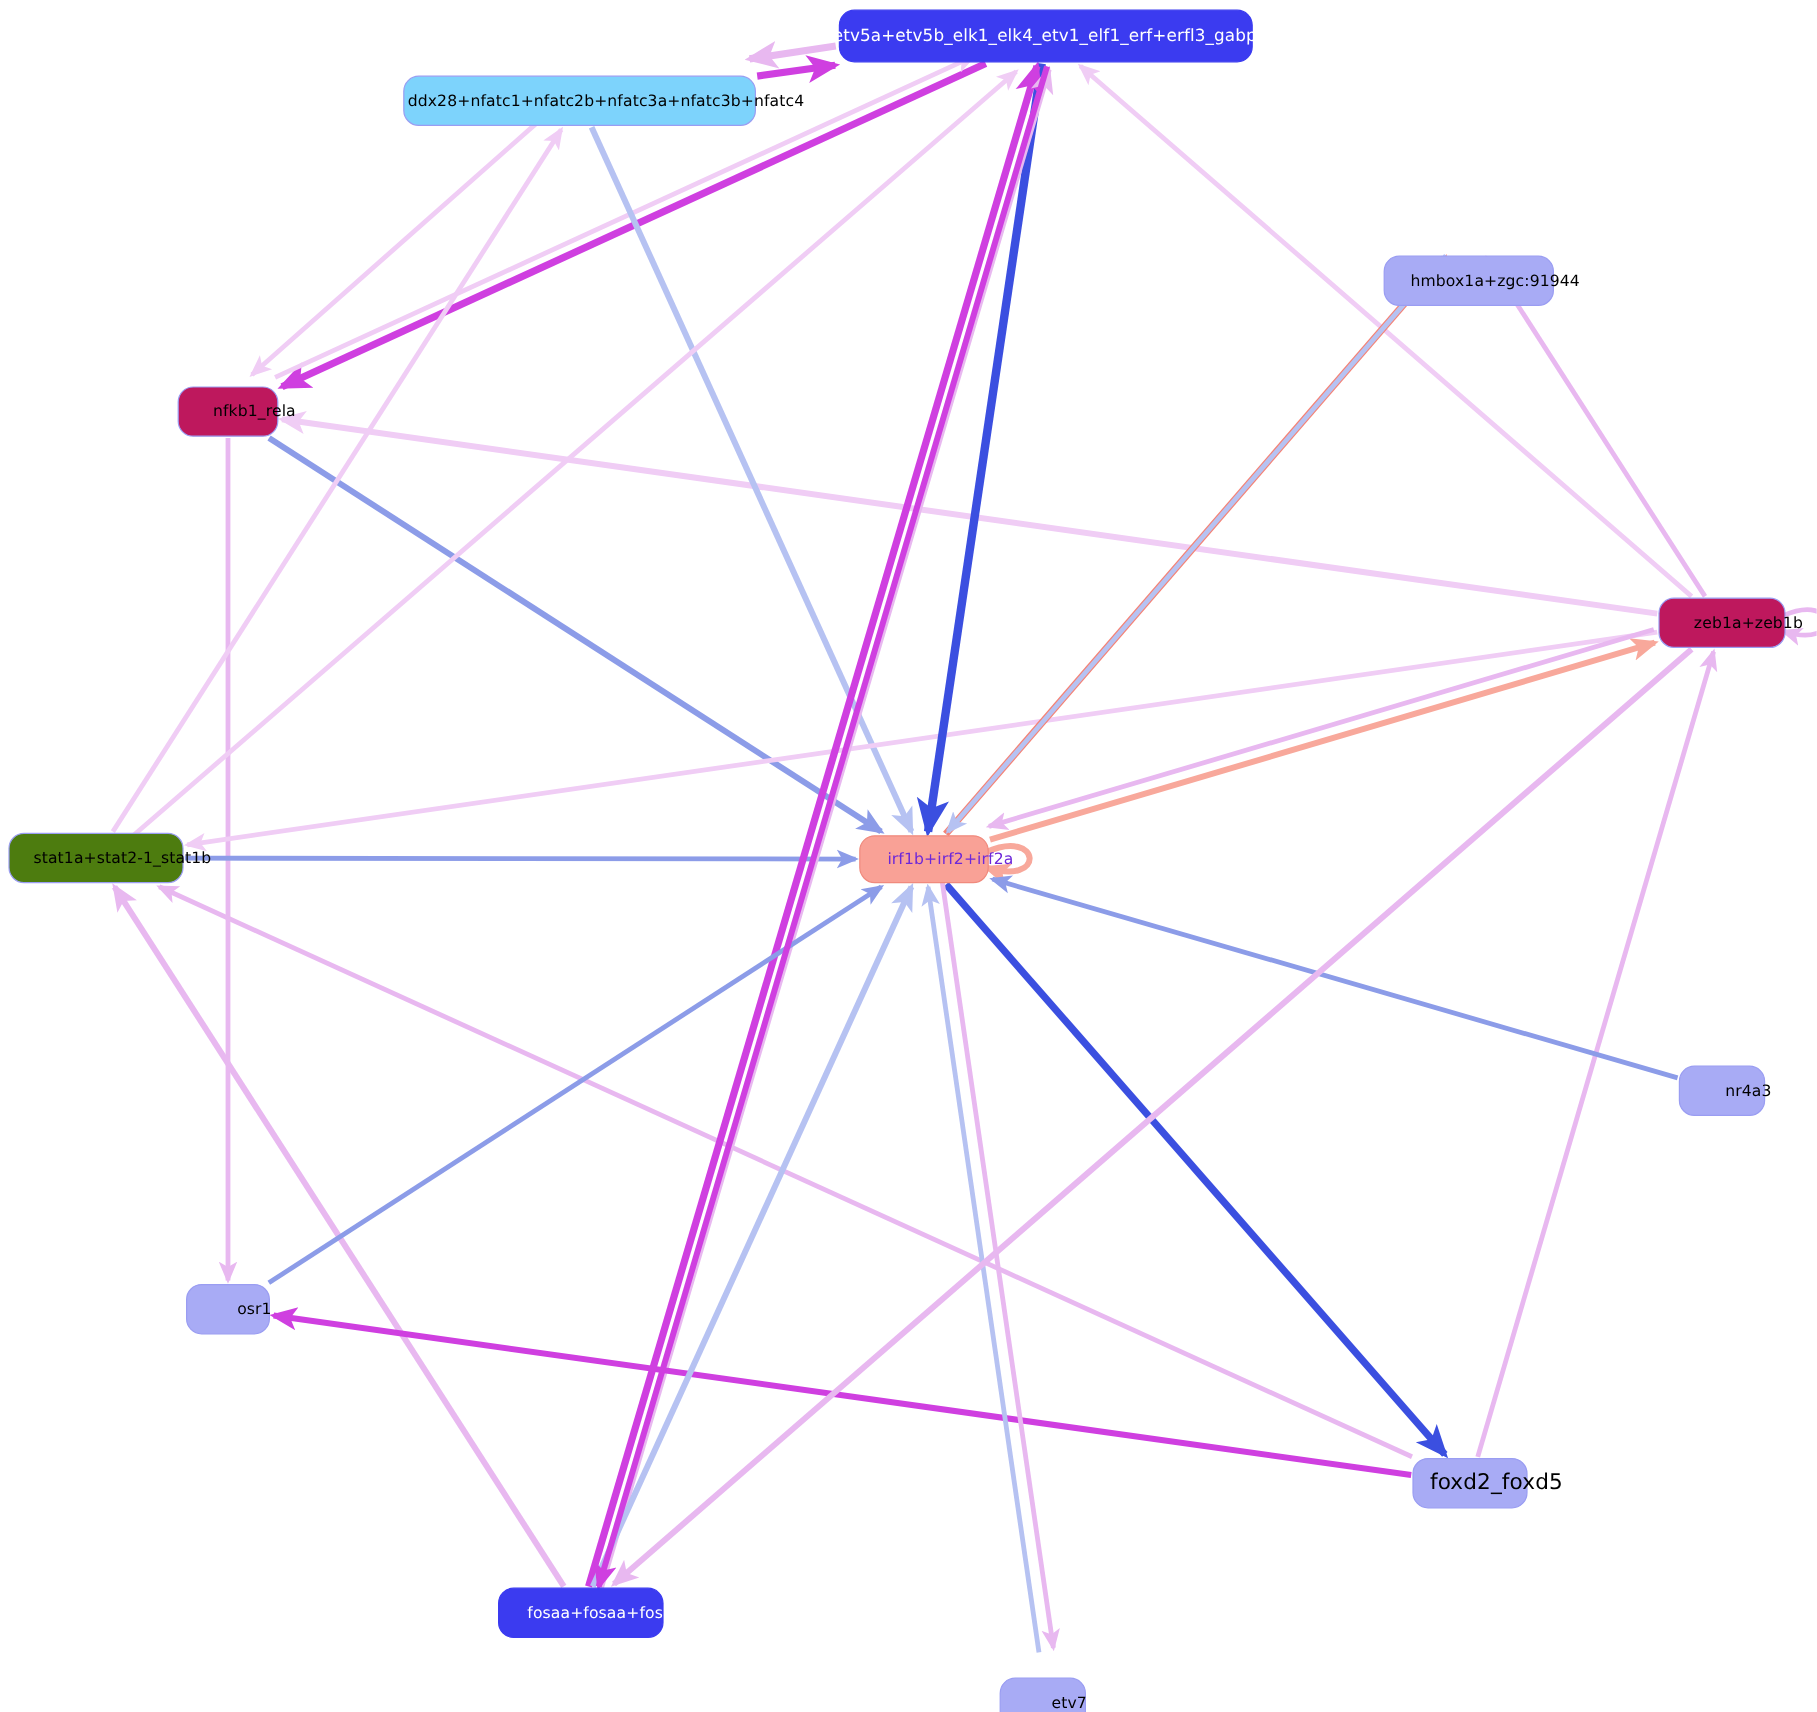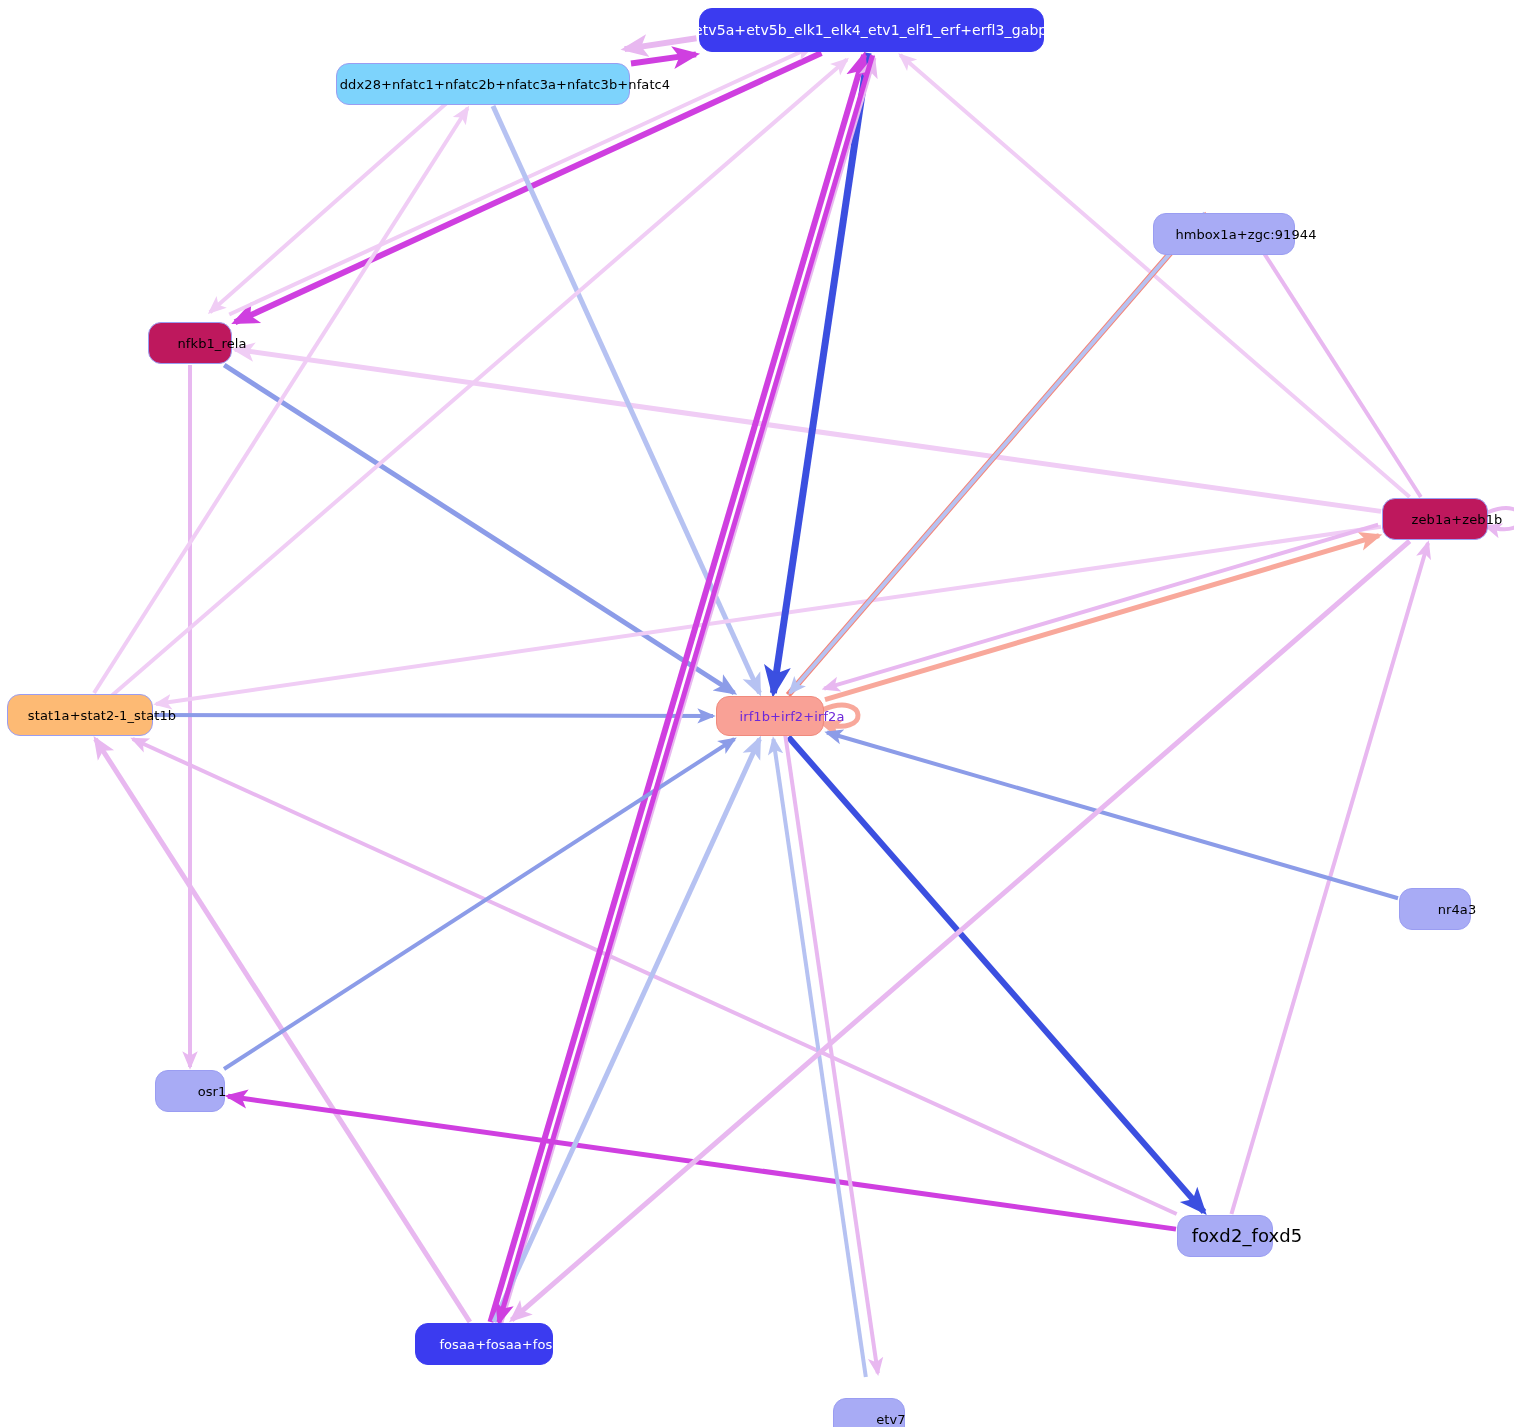--- a/index.html
+++ b/index.html
@@ -282,21 +282,21 @@
       </div>
       <div class="node" style="left: 1153px; top: 170px; width: 142px; height: 42px; background: rgb(168, 171, 245); border: 1px solid rgb(154, 157, 242); color: rgb(0, 0, 0); font-size: 13px; margin-top: 43px;">
         <span class="node-label">hmbox1a+zgc:91944</span>
       </div>
       <div class="node" style="left: 148px; top: 322px; width: 84px; height: 42px; background: #be185d; border: 1px solid rgb(154, 157, 242); color: rgb(0, 0, 0); font-size: 13px;">
         <span class="node-label">nfkb1_rela</span>
       </div>
       <div class="node" style="left: 1382px; top: 498px; width: 106px; height: 42px; background: #be185d; border: 1px solid rgb(154, 157, 242); color: rgb(0, 0, 0); font-size: 13px;">
         <span class="node-label">zeb1a+zeb1b</span>
       </div>
-      <div class="node" style="left: 7px; top: 694px; width: 146px; height: 42px; background: #fdba74; border: 1px solid rgb(154, 157, 242); color: rgb(0, 0, 0); font-size: 13px;">
+      <div class="node" style="left: 7px; top: 694px; width: 146px; height: 42px; background: #4d7c0f; border: 1px solid rgb(154, 157, 242); color: rgb(0, 0, 0); font-size: 13px;">
         <span class="node-label">stat1a+stat2-1_stat1b</span>
       </div>
       <div class="node" style="left: 716px; top: 696px; width: 108px; height: 40px; background: rgb(249, 161, 150); border: 1px solid rgb(240, 138, 125); color: #6d28d9; font-size: 13px;">
         <span class="node-label">irf1b+irf2+irf2a</span>
       </div>
       <div class="node" style="left: 1399px; top: 888px; width: 72px; height: 42px; background: rgb(168, 171, 245); border: 1px solid rgb(154, 157, 242); color: rgb(0, 0, 0); font-size: 13px;">
         <span class="node-label">nr4a3</span>
       </div>
       <div class="node" style="left: 155px; top: 1070px; width: 70px; height: 42px; background: rgb(168, 171, 245); border: 1px solid rgb(154, 157, 242); color: rgb(0, 0, 0); font-size: 13px;">
         <span class="node-label">osr1</span>

